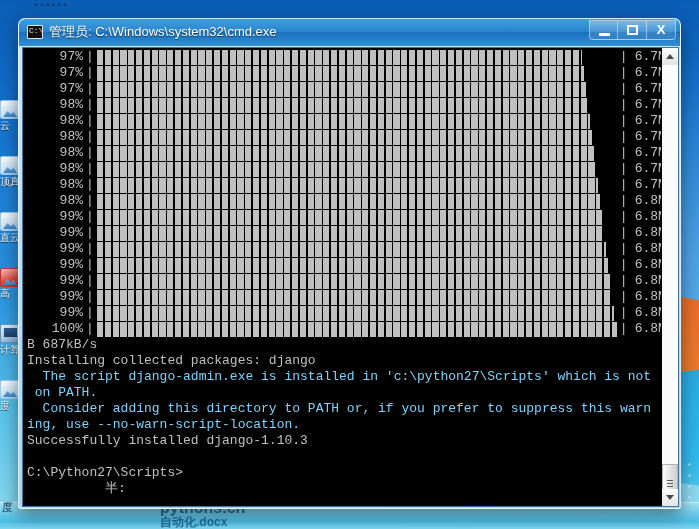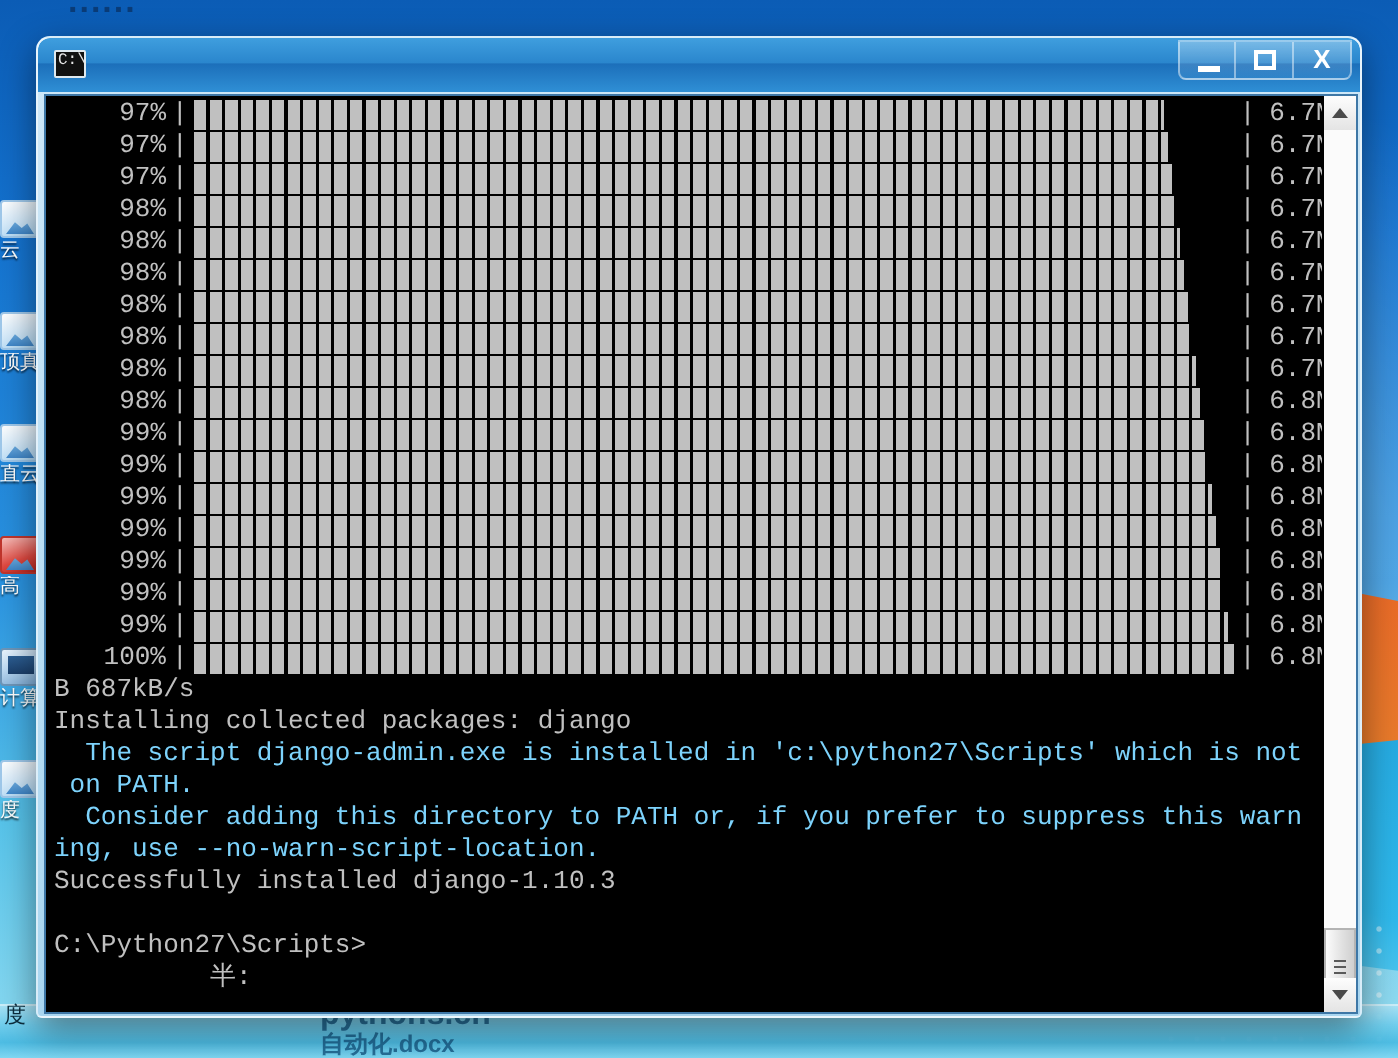--- a/index.html
+++ b/index.html
@@ -445,20 +445,21 @@
   <div class="taskbar">
     <div class="tb-label-1">pythons.cn</div>
     <div class="tb-label-2">自动化.docx</div>
   </div>
   <div class="tray-text">度</div>
 
   <div class="cmd-window">
 
     <div class="titlebar">
       <div class="title-icon"></div>
+      <div class="title-text">管理员: C:\Windows\system32\cmd.exe</div>
       <div class="win-btns">
         <div class="wbtn">
           <div class="m"></div>
         </div>
         <div class="wbtn">
           <div class="sq"></div>
         </div>
         <div class="wbtn">
           <div class="x">X</div>
         </div>

